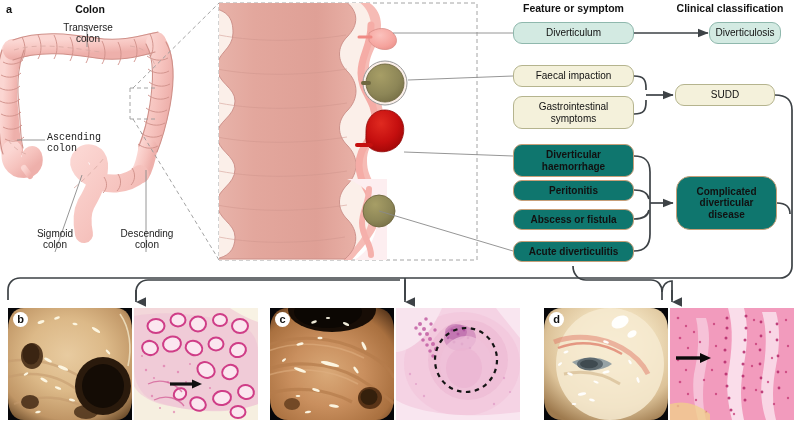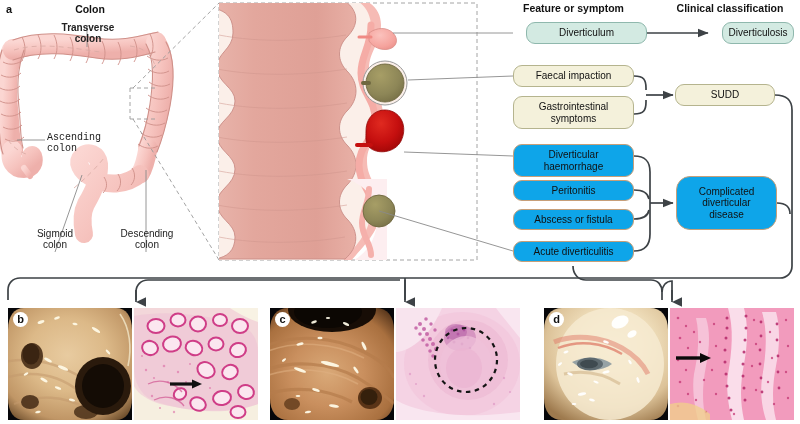--- a/index.html
+++ b/index.html
@@ -37,23 +37,23 @@
   
   .fbox{
     position:absolute;box-sizing:border-box;
     border:1px solid #9aa0a6;
     border-radius:9px;
     display:flex;align-items:center;justify-content:center;
     text-align:center;line-height:1.12;
     font-size:10px;color:#111;
     padding:0 4px;
   }
-  .fbox.teal{background:#d3eae2;border-color:#8fb8ad;margin-left:13px;}
+  .fbox.teal{background:#d3eae2;border-color:#8fb8ad;}
   .fbox.cream{background:#f4f1db;border-color:#b5b48e;text-align:center;}
-  .fbox.peach{background:#0ea5e9;border-color:#c79f79;}
+  .fbox.peach{background:#0f766e;border-color:#c79f79;font-weight:bold;}
 
   
   svg.overlay{position:absolute;left:0;top:0;width:800px;height:424px;pointer-events:none;}
 
   
   .photo{position:absolute;overflow:hidden;}
 </style>
 </head>
 <body>
 
@@ -138,21 +138,21 @@
 
 <svg class="abs" style="left:0;top:0;" width="230" height="280">
   <g stroke="#8a8a8a" stroke-width="0.9" fill="none">
     <line x1="87" y1="25" x2="87" y2="47"></line>
     <line x1="17" y1="140" x2="45" y2="140"></line>
     <line x1="55" y1="252" x2="82" y2="175"></line>
     <line x1="146" y1="252" x2="146" y2="170"></line>
   </g>
 </svg>
 
-<div class="abs anno" style="left:48px;top:22px;width:80px;font-weight:bold;">
+<div class="abs anno" style="left:48px;top:22px;width:80px;">
   <div>Transverse</div>
   <div>colon</div>
 </div>
 <div class="abs anno" style="left:47px;top:132px;width:84px;text-align:left;font-family:Liberation Mono, monospace;">
   <div>Ascending</div>
   <div>colon</div>
 </div>
 <div class="abs anno" style="left:16px;top:228px;width:78px;">
   <div>Sigmoid</div>
   <div>colon</div>

